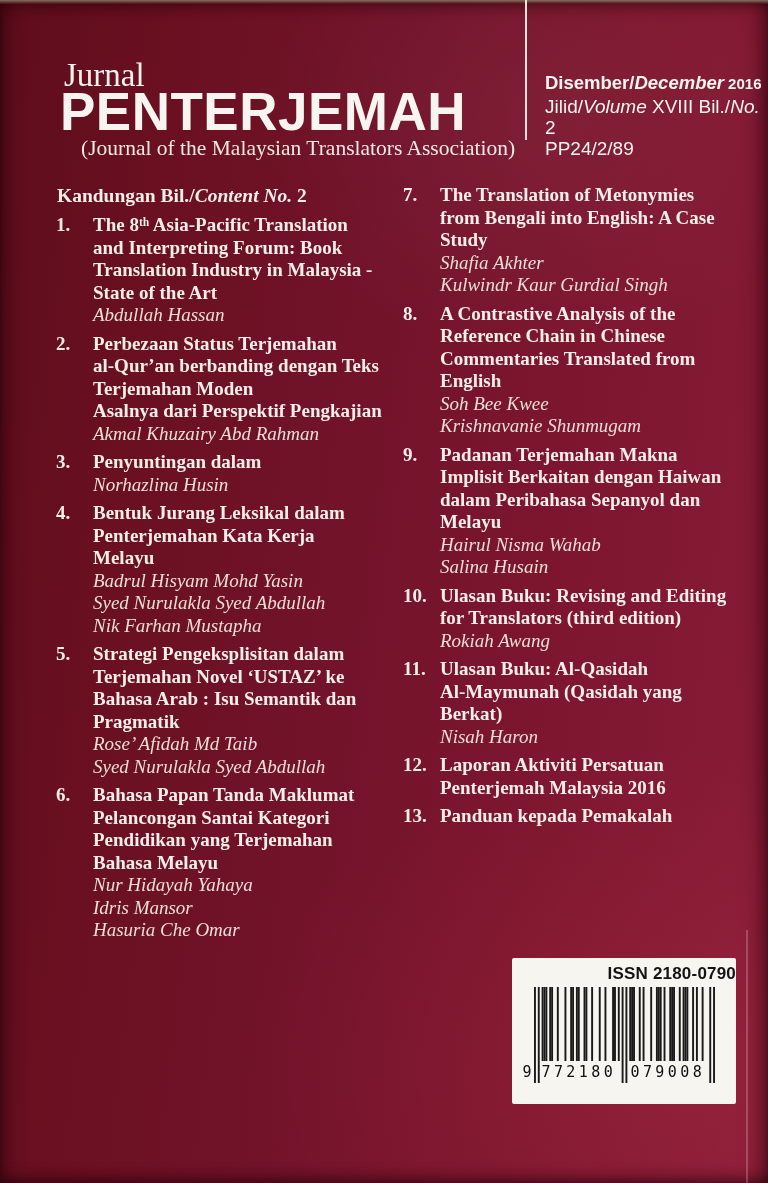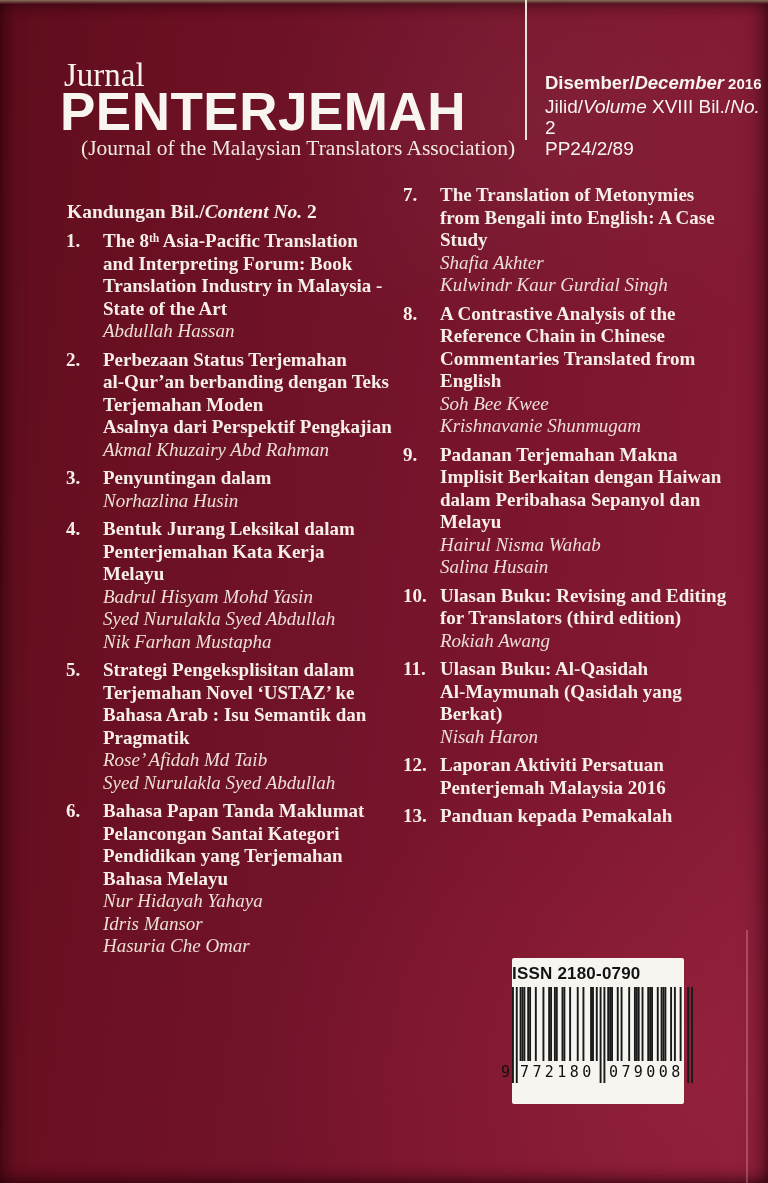--- a/index.html
+++ b/index.html
@@ -27,31 +27,31 @@
   .m-subtitle{position:absolute;left:57px;top:136px;font-size:21.5px;color:#f1eae1;margin-left:24px;}
   .divider{position:absolute;left:525px;top:0;width:2px;height:140px;background:#ebe3d9;}
   .issue{position:absolute;left:545px;top:71px;color:#f7f3ee;
     font-family:"Liberation Sans","DejaVu Sans",sans-serif;}
   .issue .l1{font-size:18.5px;font-weight:bold;line-height:24px;}
   .issue .l1 .year{font-size:15px;}
   .issue .l2,.issue .l3{font-size:19px;line-height:21px;}
   .it{font-style:italic;}
   
   .col{position:absolute;color:#f6efe8;}
-  .col-left{left:66px;top:184px;width:336px;margin-top:16px;}
+  .col-left{left:56px;top:184px;width:336px;}
   .col-right{left:403px;top:184px;width:352px;}
   .toc-heading{margin:0 0 7px 1px;font-size:19.5px;font-weight:bold;line-height:23px;color:#f6efe8;}
   .toc-item{display:flex;margin-bottom:6px;}
   .num{flex:none;width:37px;font-weight:bold;font-size:19px;line-height:22.5px;}
   .body{flex:1;}
   .tl{font-weight:bold;font-size:19px;line-height:22.5px;white-space:nowrap;}
   .al{font-style:italic;font-size:19px;line-height:22.5px;white-space:nowrap;color:#ecdfd5;}
   
-  .barcode-box{position:absolute;left:512px;top:958px;width:172px;height:146px;
-    background:#f7f5ef;border-radius:2px;text-align:left;}
+  .barcode-box{position:absolute;left:512px;top:958px;width:224px;height:146px;
+    background:#f7f5ef;border-radius:2px;text-align:right;}
   .issn{padding-top:6px;font-family:"Liberation Sans","DejaVu Sans",sans-serif;
     font-weight:bold;font-size:17px;letter-spacing:.2px;color:#141414;}
   .bc-wrap{position:relative;width:181px;height:98px;margin:3px auto 0;}
   .bc-wrap svg{display:block;}
   .bc-digit{position:absolute;top:76px;font-family:"DejaVu Sans Mono",monospace;
     font-size:15px;color:#101010;white-space:nowrap;}
   #bc-9{left:-11px;}
   #bc-g1{left:8px;letter-spacing:3.4px;}
   #bc-g2{left:97px;letter-spacing:3.4px;}
 </style>

